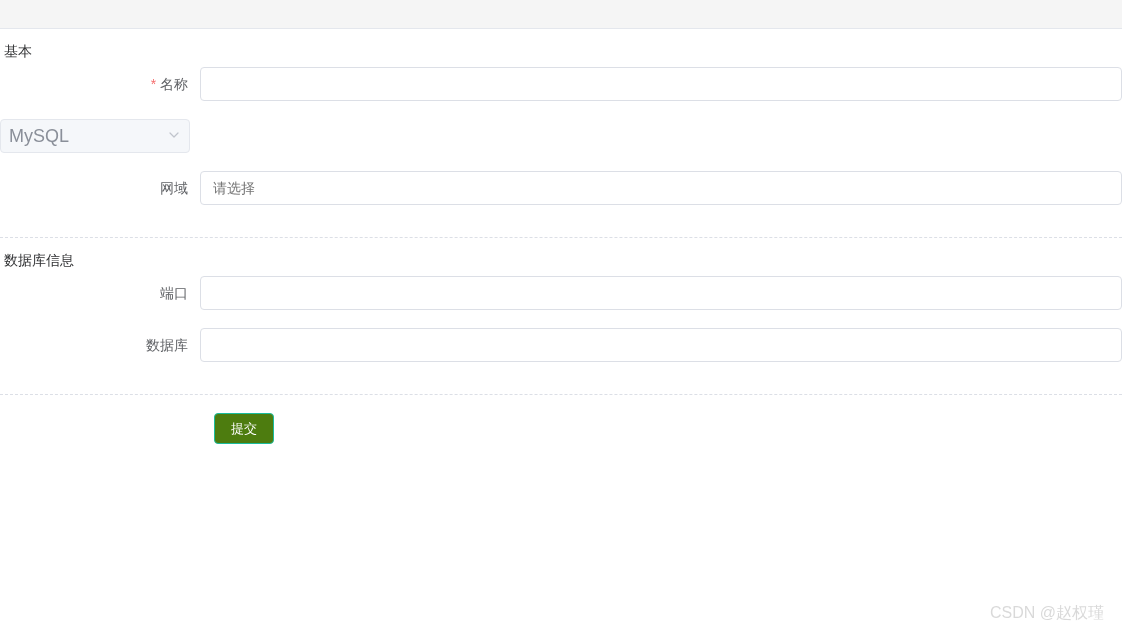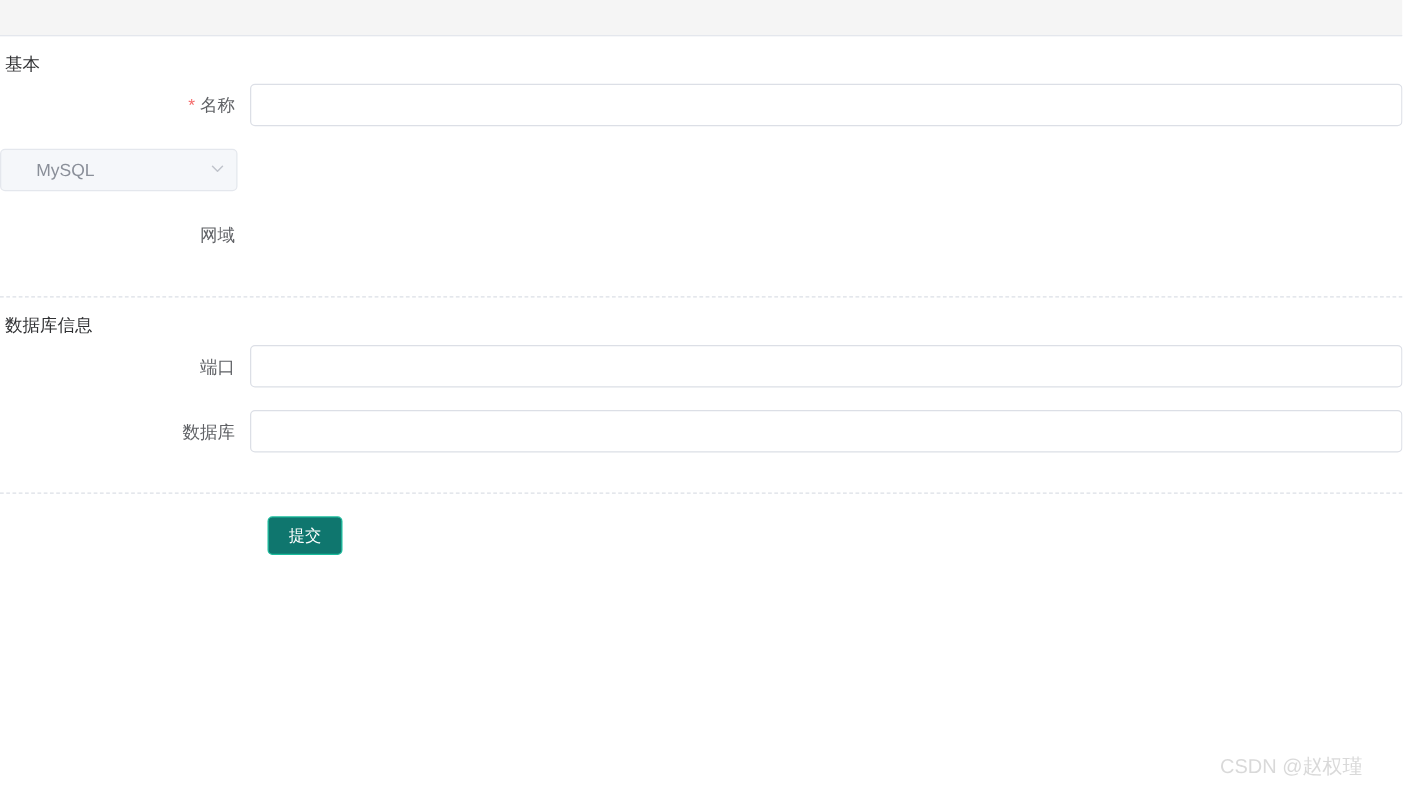--- a/index.html
+++ b/index.html
@@ -67,24 +67,24 @@
     .text-input::placeholder {
       color: #c0c4cc;
     }
     .select-wrapper {
       position: relative;
       width: 190px;
     }
     .select-input {
       width: 100%;
       height: 34px;
-      padding: 0 30px 0 28px;
+      padding: 0 30px 0 8px;
       border: 1px solid #e4e7ed;
       border-radius: 4px;
-      font-size: 14px;
+      font-size: 18px;
       color: #8a8f99;
       background: #f5f7fa;
       outline: none;
       cursor: not-allowed;
     }
     .select-arrow {
       position: absolute;
       right: 10px;
       top: 50%;
       transform: translateY(-50%);
@@ -132,27 +132,27 @@
       cursor: pointer;
       outline: none;
       line-height: 1;
     }
     .btn-default {
       background: #fff;
       border: 1px solid #dcdfe6;
       color: #606266;
     }
     .btn-primary {
-      background: #0f766e;
+      background: #4d7c0f;
       border: 1px solid #1abc9c;
       color: #fff;
     }
     .watermark {
       position: absolute;
-      right: 32px;
+      right: 18px;
       bottom: 6px;
       font-size: 16px;
       color: rgba(120, 120, 120, 0.28);
       font-weight: 400;
     }
     .section-block {
       padding-bottom: 6px;
     }
   </style>
 </head>
@@ -180,20 +180,23 @@
             <svg width="12" height="12" viewBox="0 0 12 12">
                 <path d="M2 4 L6 8 L10 4" stroke="#c0c4cc" stroke-width="1.2" fill="none" stroke-linecap="round" stroke-linejoin="round"></path>
               </svg>
           </span>
         </div>
       </div>
     </div>
 
     <div class="form-row">
       <div class="form-label">网域</div>
+      <div class="form-field">
+        <input type="text" readonly="" class="placeholder-input" placeholder="请选择" style="">
+      </div>
     </div>
   </div>
 
   <hr class="divider">
 
   <div class="section-block">
     <div class="section-title">数据库信息</div>
 
 
     <div class="form-row">

